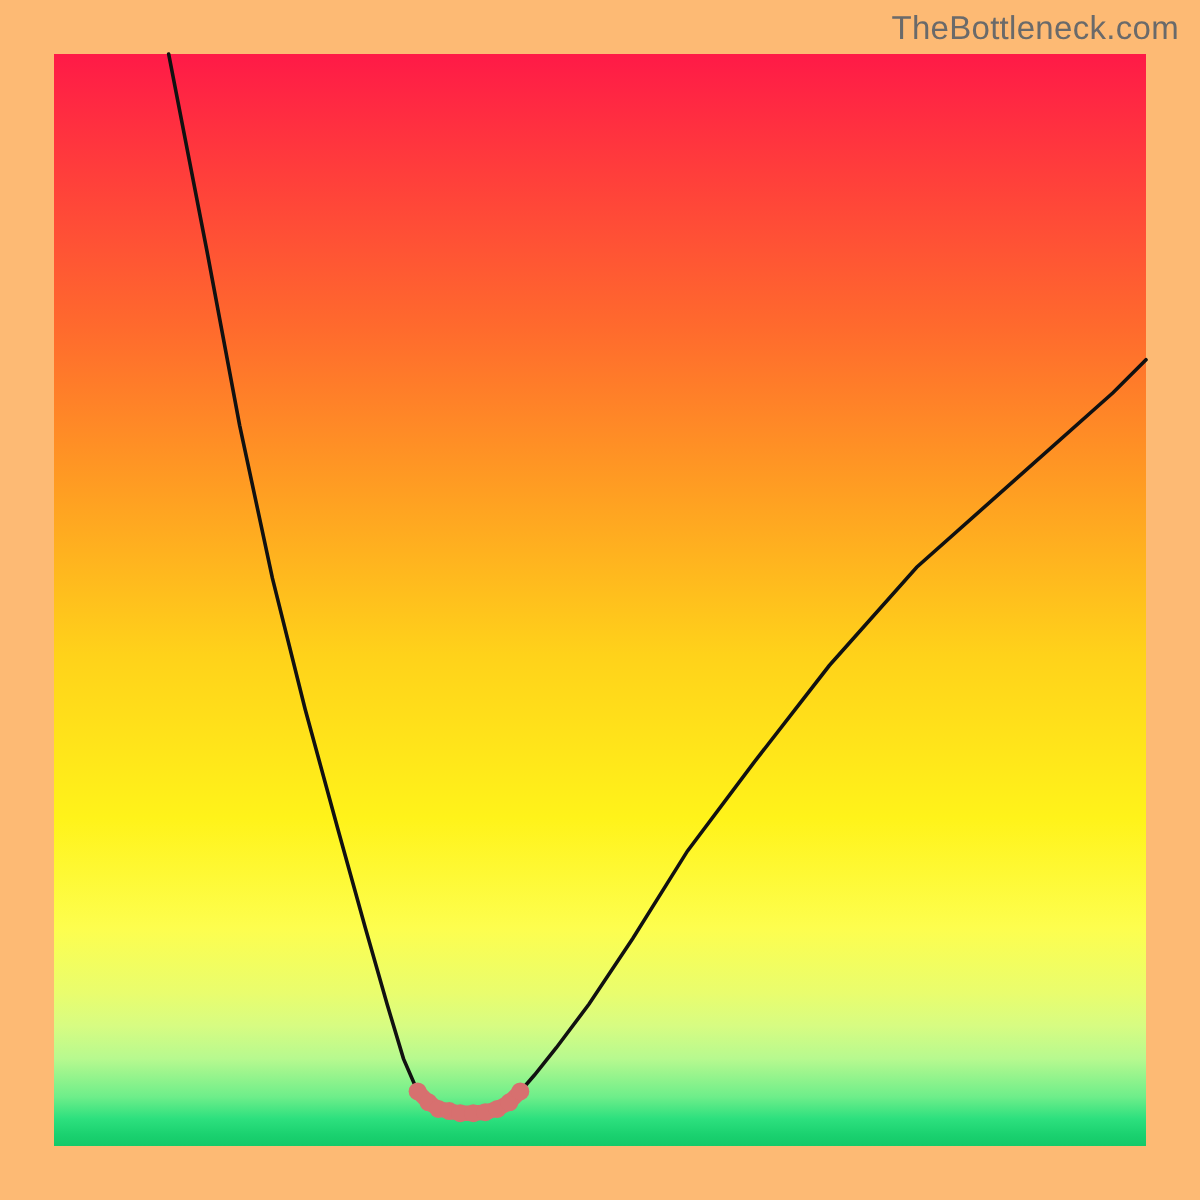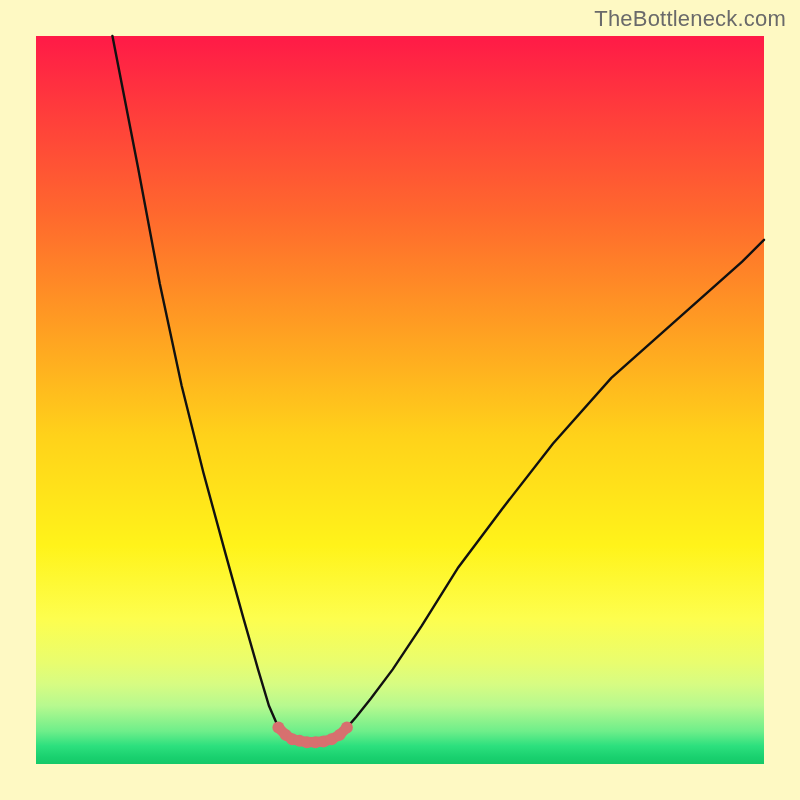--- a/index.html
+++ b/index.html
@@ -10,21 +10,21 @@
     background: #000;
     overflow: hidden;
     font-family: Arial, Helvetica, sans-serif;
   }
   .frame {
     position: absolute;
     top: 0;
     left: 0;
     width: 800px;
     height: 800px;
-    background: #fef9c3;
+    background: #fdba74;
   }
   .plot {
     position: absolute;
     top: 36px;
     left: 36px;
     width: 728px;
     height: 728px;
     background: linear-gradient(
       to bottom,
       #ff1a47 0%,

